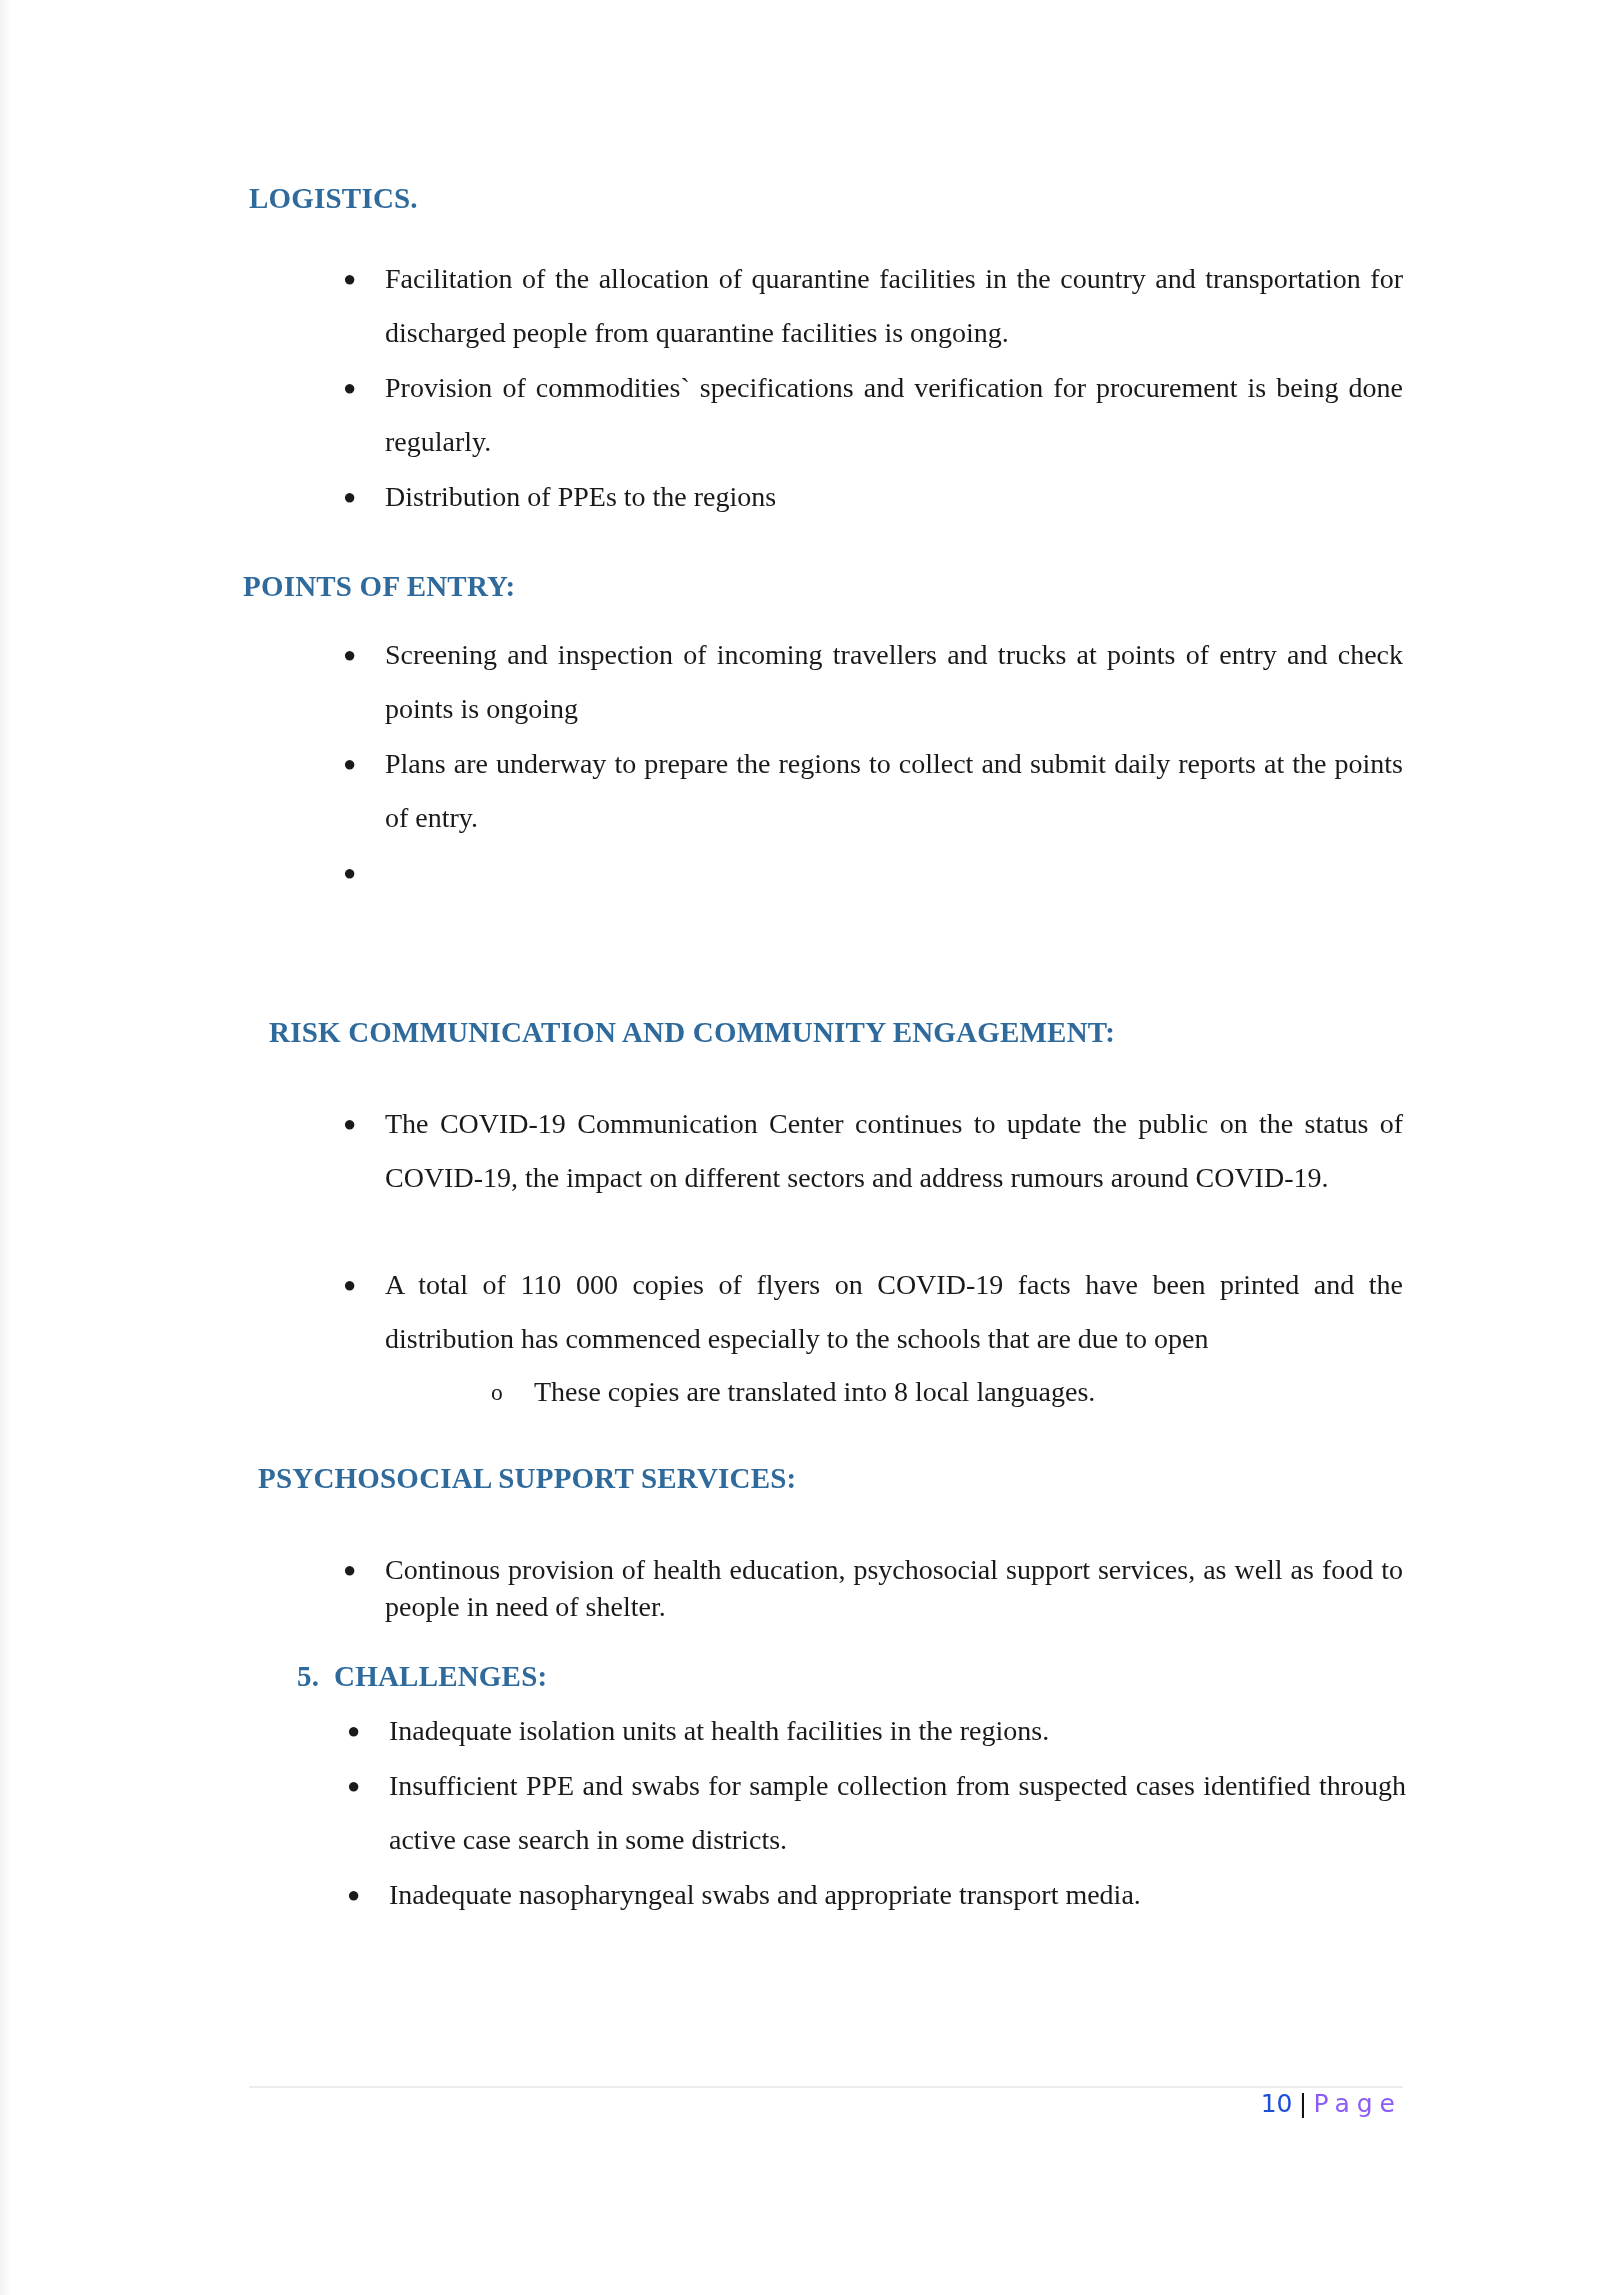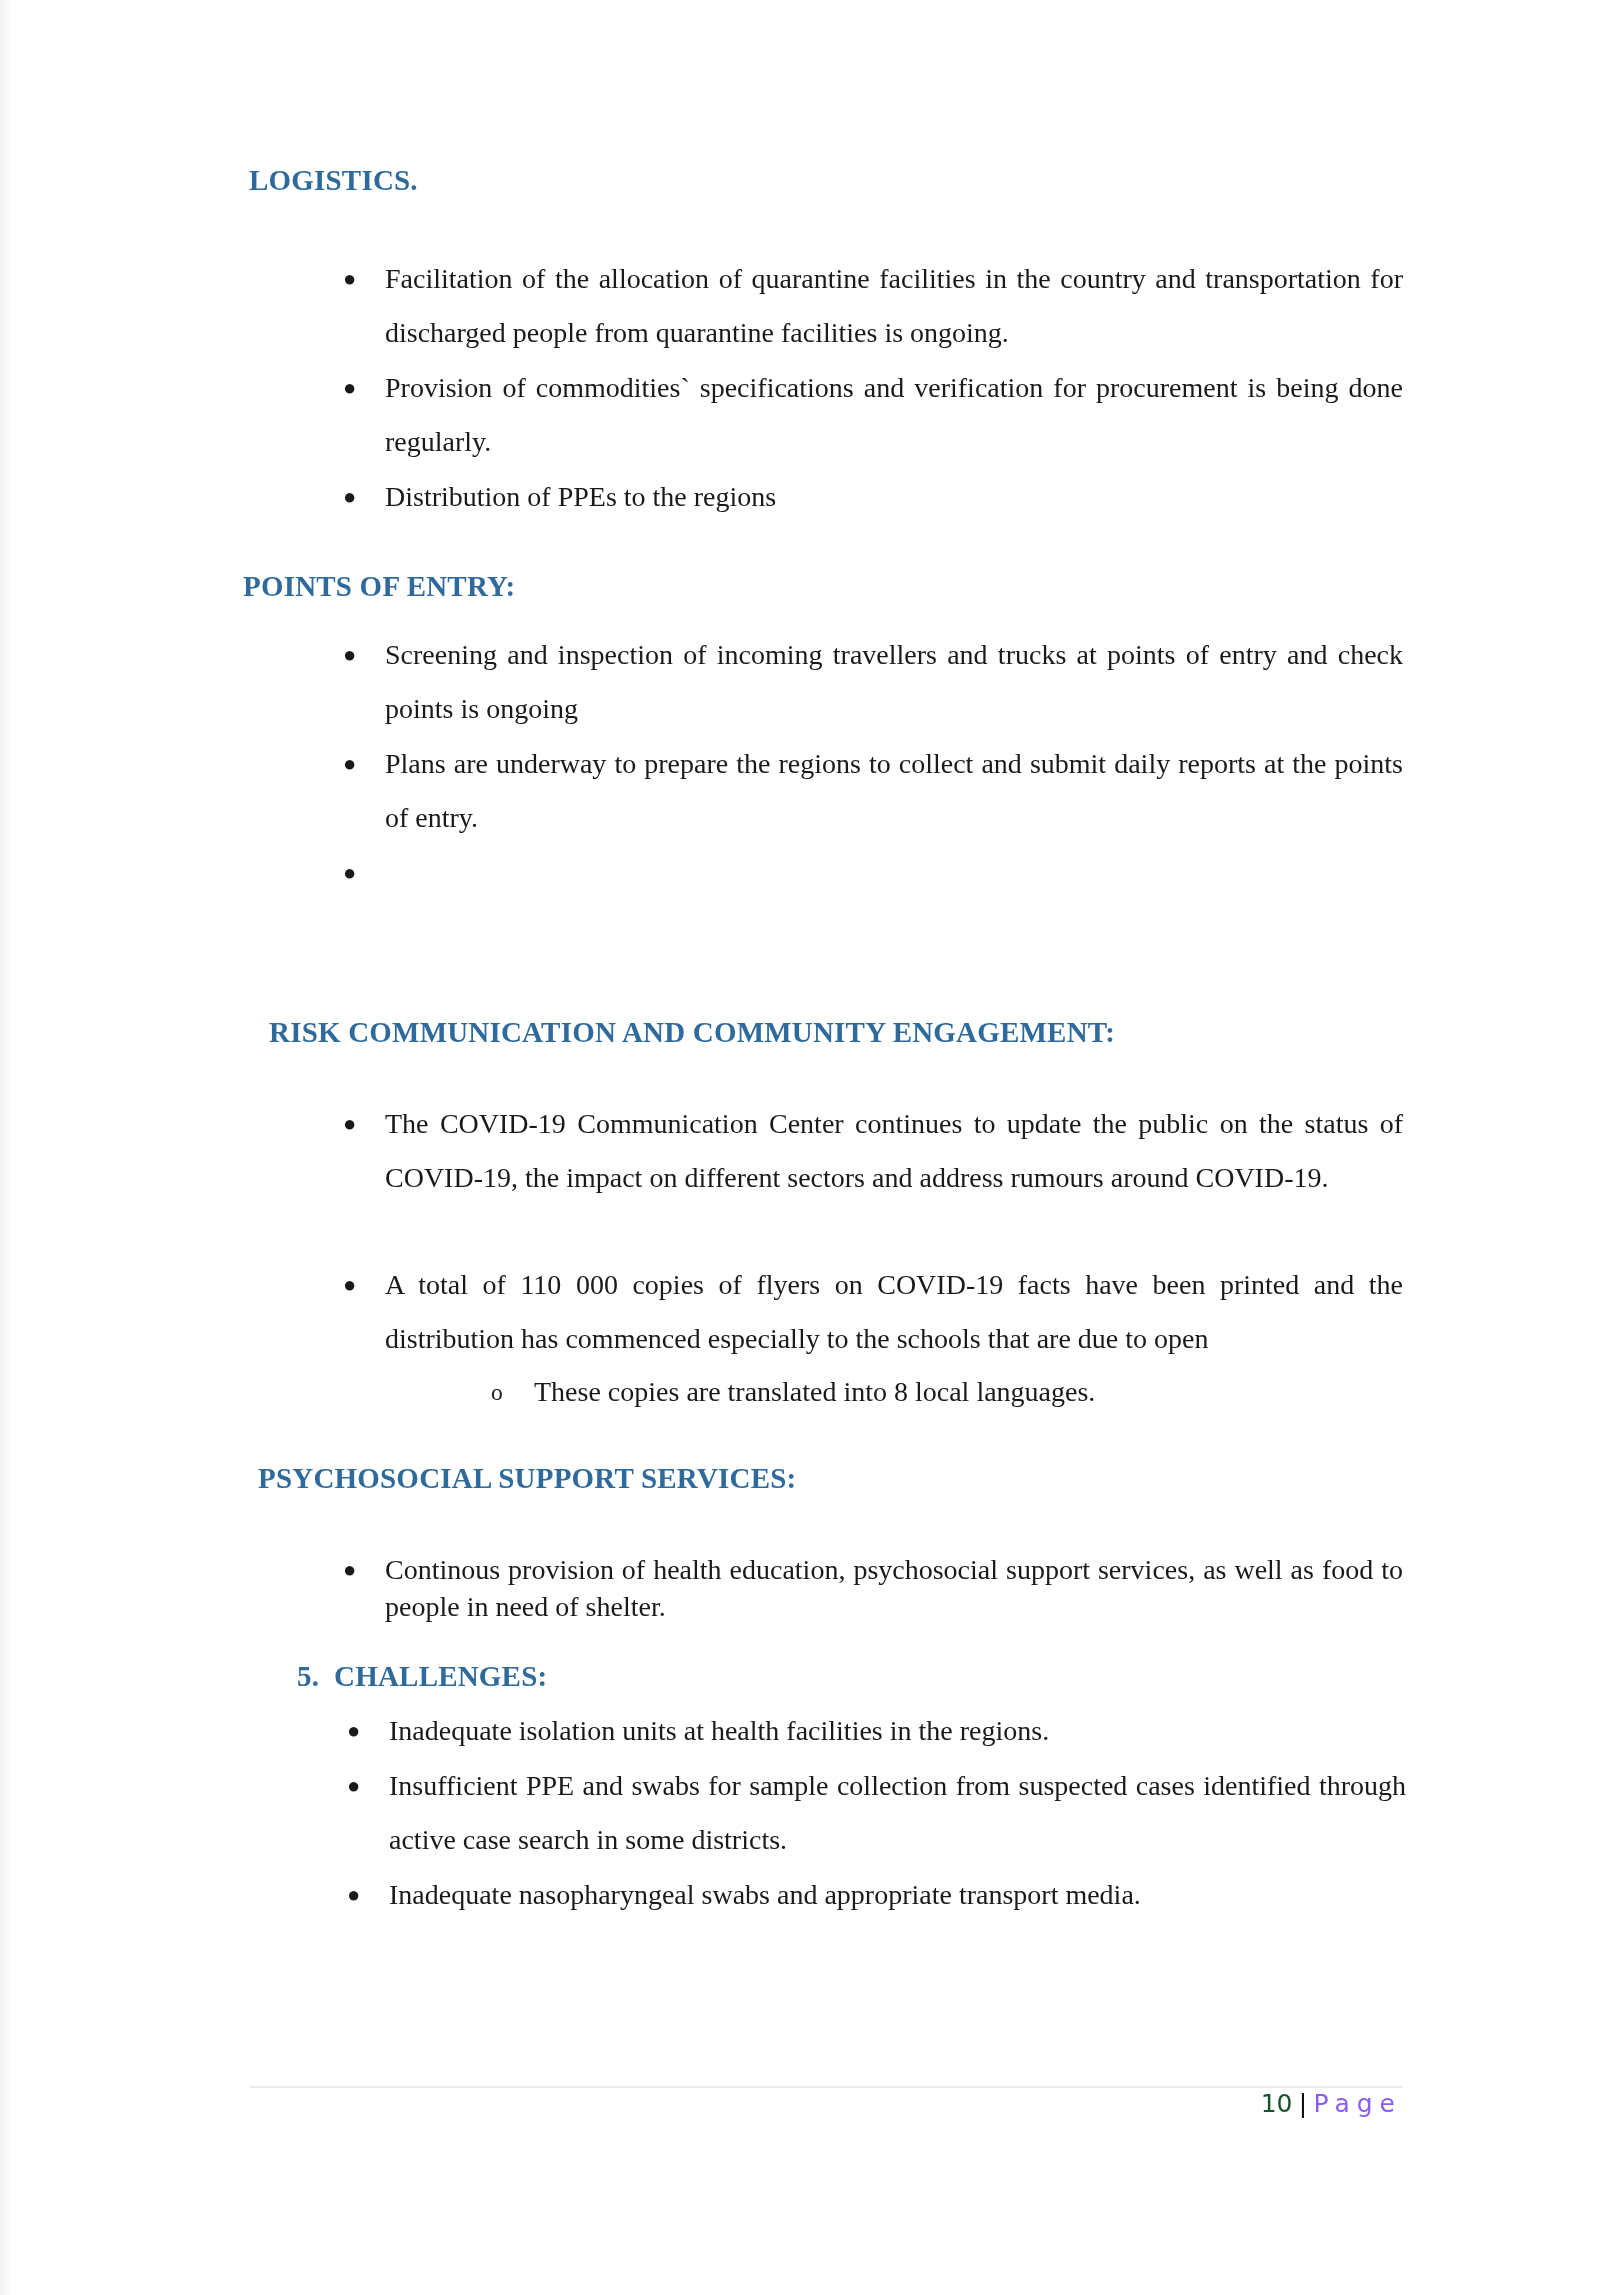--- a/index.html
+++ b/index.html
@@ -13,30 +13,30 @@
     position: absolute; color: #2f6a9c; font-weight: bold; font-size: 29px; letter-spacing: 0.2px;
     white-space: nowrap;
   }
   .item { position: absolute; left: 385px; width: 1018px; font-size: 28px; line-height: 54px; text-align: justify; }
   .item.tight { line-height: 37px; }
   .bullet { position: absolute; left: -42px; top: 0; font-size: 22px; }
   .sub { position: absolute; left: 534px; width: 864px; font-size: 28px; line-height: 54px; }
   .sub .bullet { left: -43px; font-size: 23.6px; }
   .footer-rule { position: absolute; left: 249px; width: 1154px; top: 2086px; height: 1.6px; background: #ececec; }
   .footer { position: absolute; right: 221px; top: 2089px; font-family: "DejaVu Sans", sans-serif; font-size: 25px; white-space: nowrap; }
-  .footer .num { color: #14532d; margin-top: 40px; }
+  .footer .num { color: #1d4ed8; margin-top: 40px; }
   .footer .sep { color: #111; margin: 0 6.3px; }
   .footer .pg { color: #8b5cf6; letter-spacing: 7px; }
 </style>
 </head>
 <body>
 
 <div class="page-edge"></div>
 
-<div class="heading" style="left:249px; top:164px;">LOGISTICS.</div>
+<div class="heading" style="left:249px; top:182px;">LOGISTICS.</div>
 
 <div class="item" style="top:252px;">
   <span class="bullet">●</span>
   <span>Facilitation of the allocation of quarantine facilities in the country and transportation for discharged people from quarantine facilities is ongoing.</span>
 </div>
 <div class="item" style="top:361px;">
   <span class="bullet">●</span>
   <span>Provision of commodities` specifications and verification for procurement is being done regularly.</span>
 </div>
 <div class="item" style="top:470px;">

